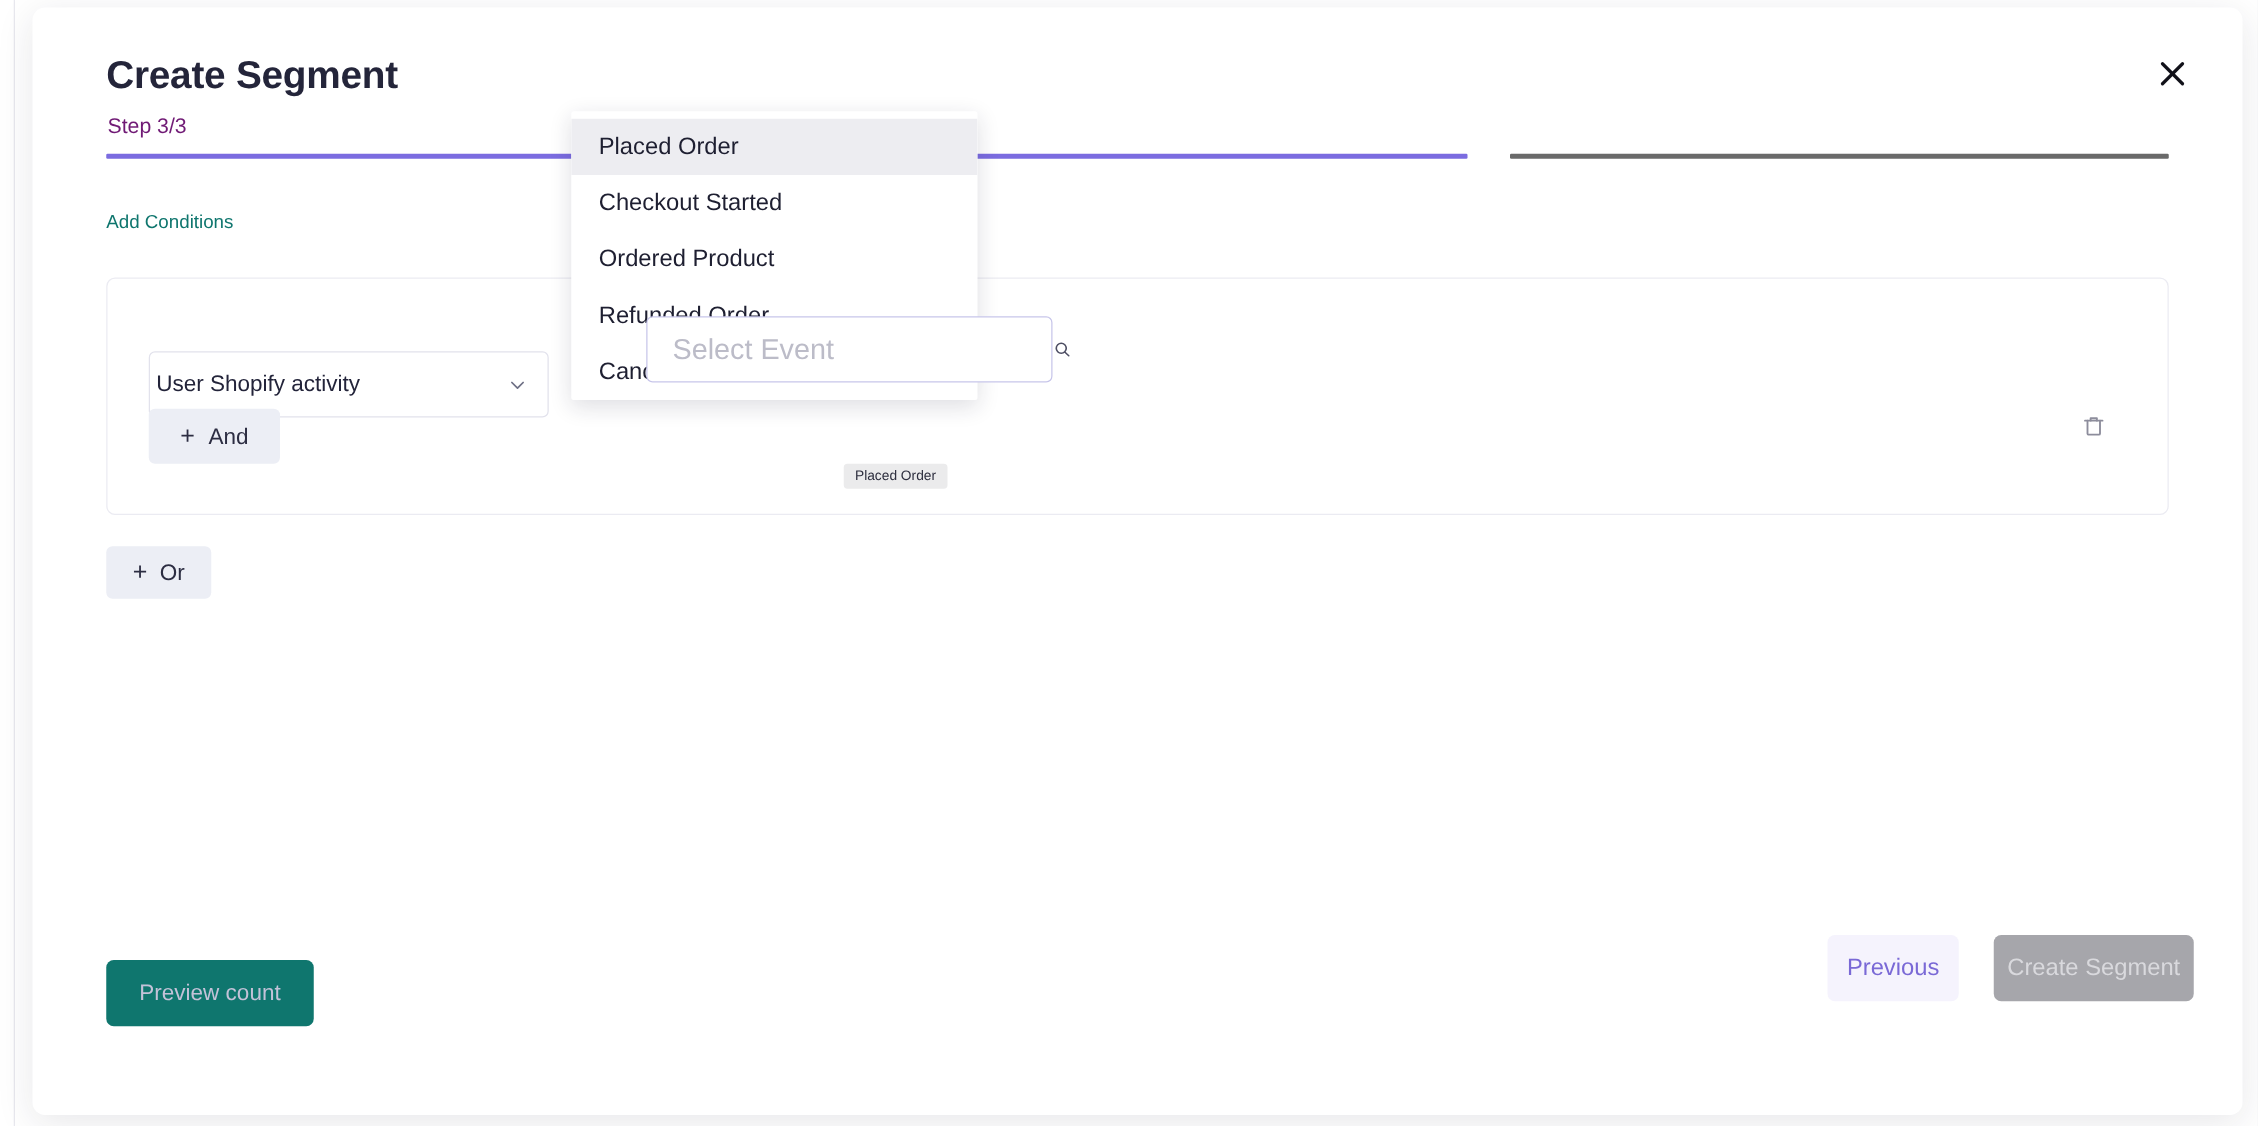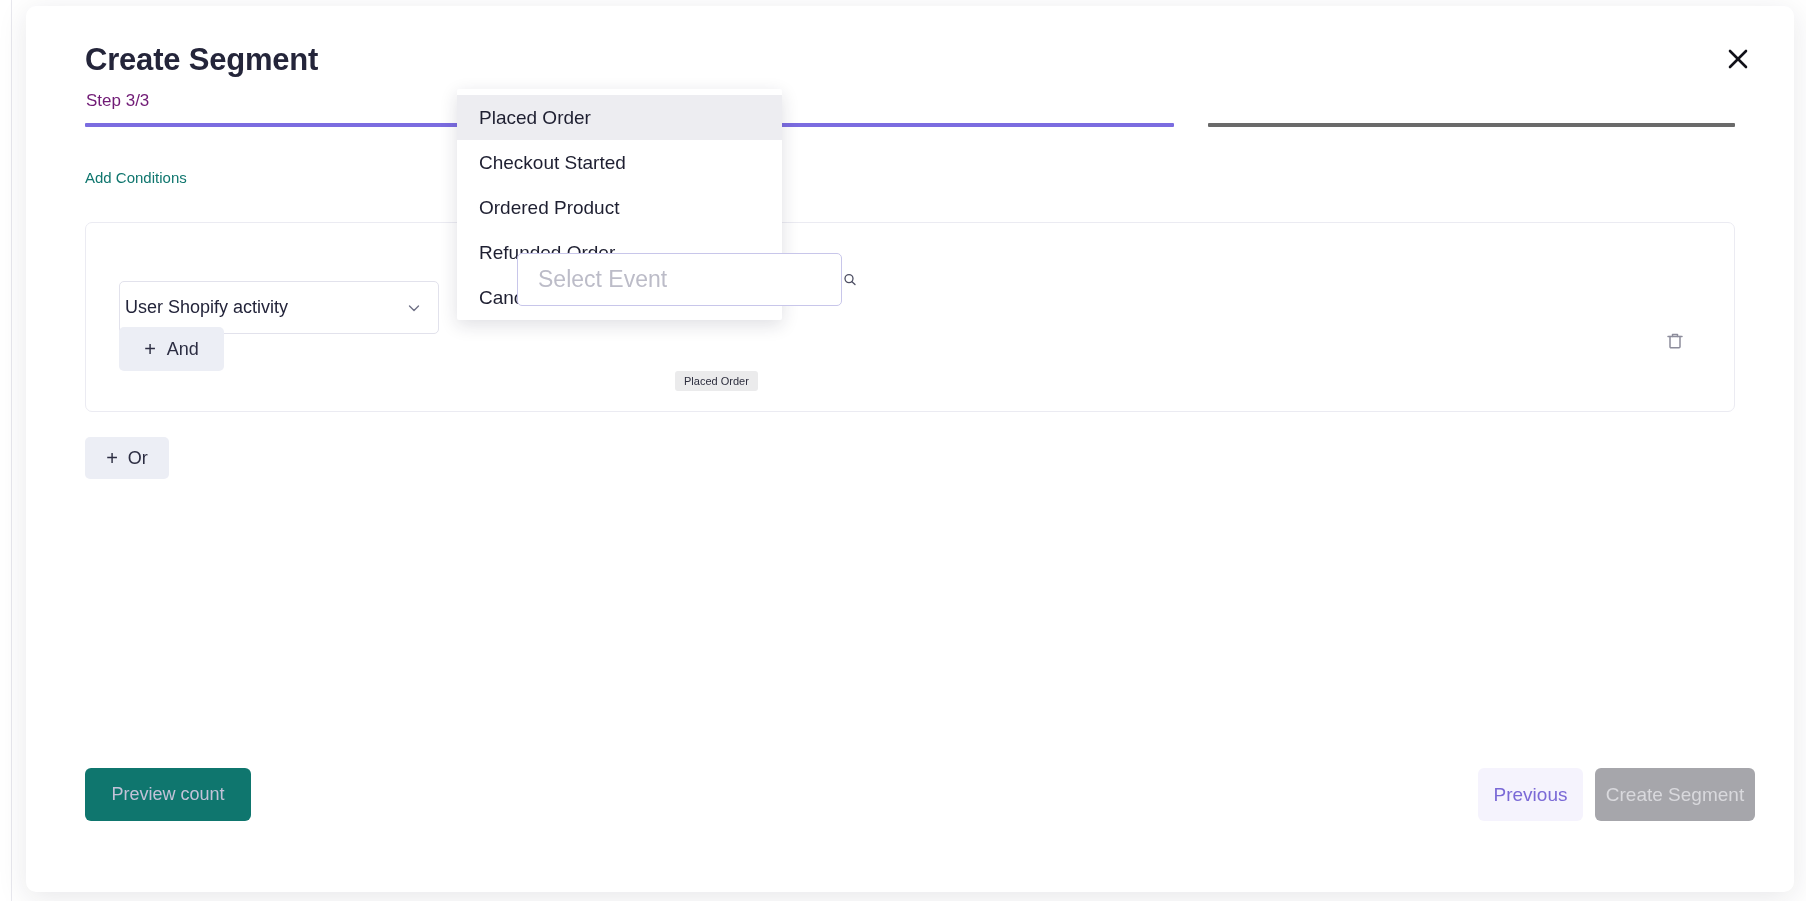--- a/index.html
+++ b/index.html
@@ -268,24 +268,24 @@
     align-items: center;
     justify-content: center;
     font-size: 18px;
     color: #c3c2d8;
     cursor: default;
   }
 
   .footer-right {
     position: absolute;
     right: 39px;
-    top: 762px;
+    top: 742px;
     display: flex;
     align-items: flex-end;
-    gap: 12px;
+    gap: 28px;
   }
   .prev-btn {
     width: 105px;
     height: 53px;
     background: #f5f3fd;
     border-radius: 6px;
     display: flex;
     align-items: center;
     justify-content: center;
     font-size: 19px;

